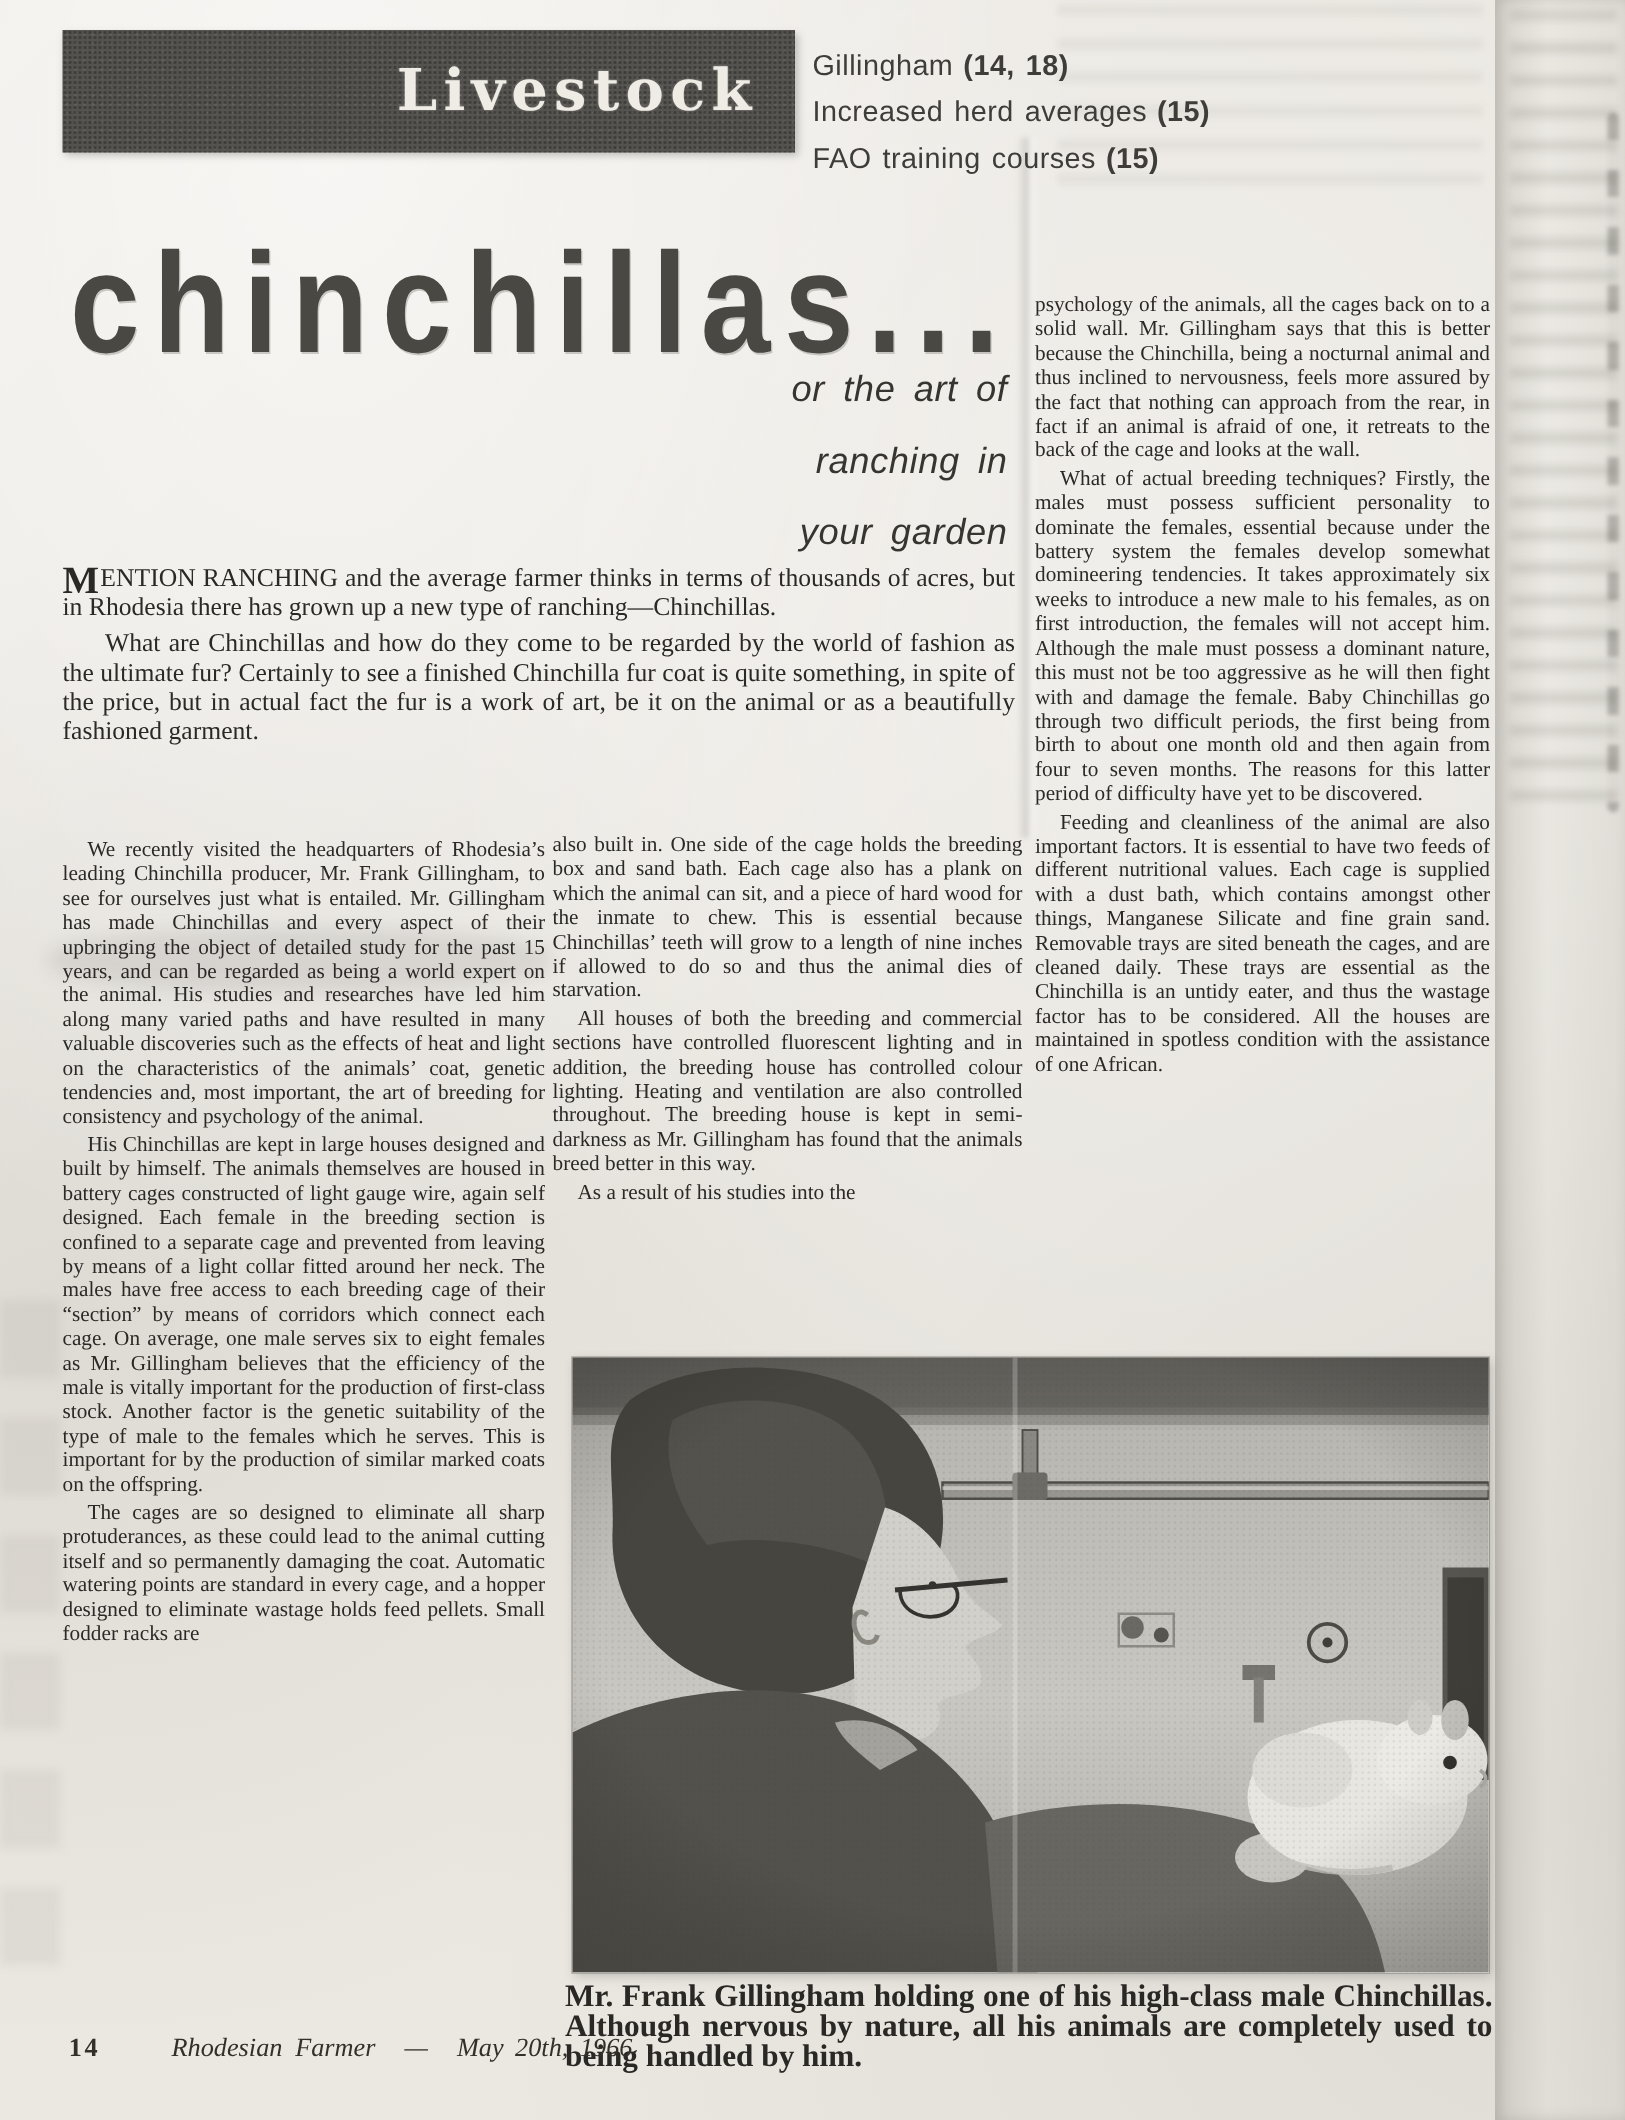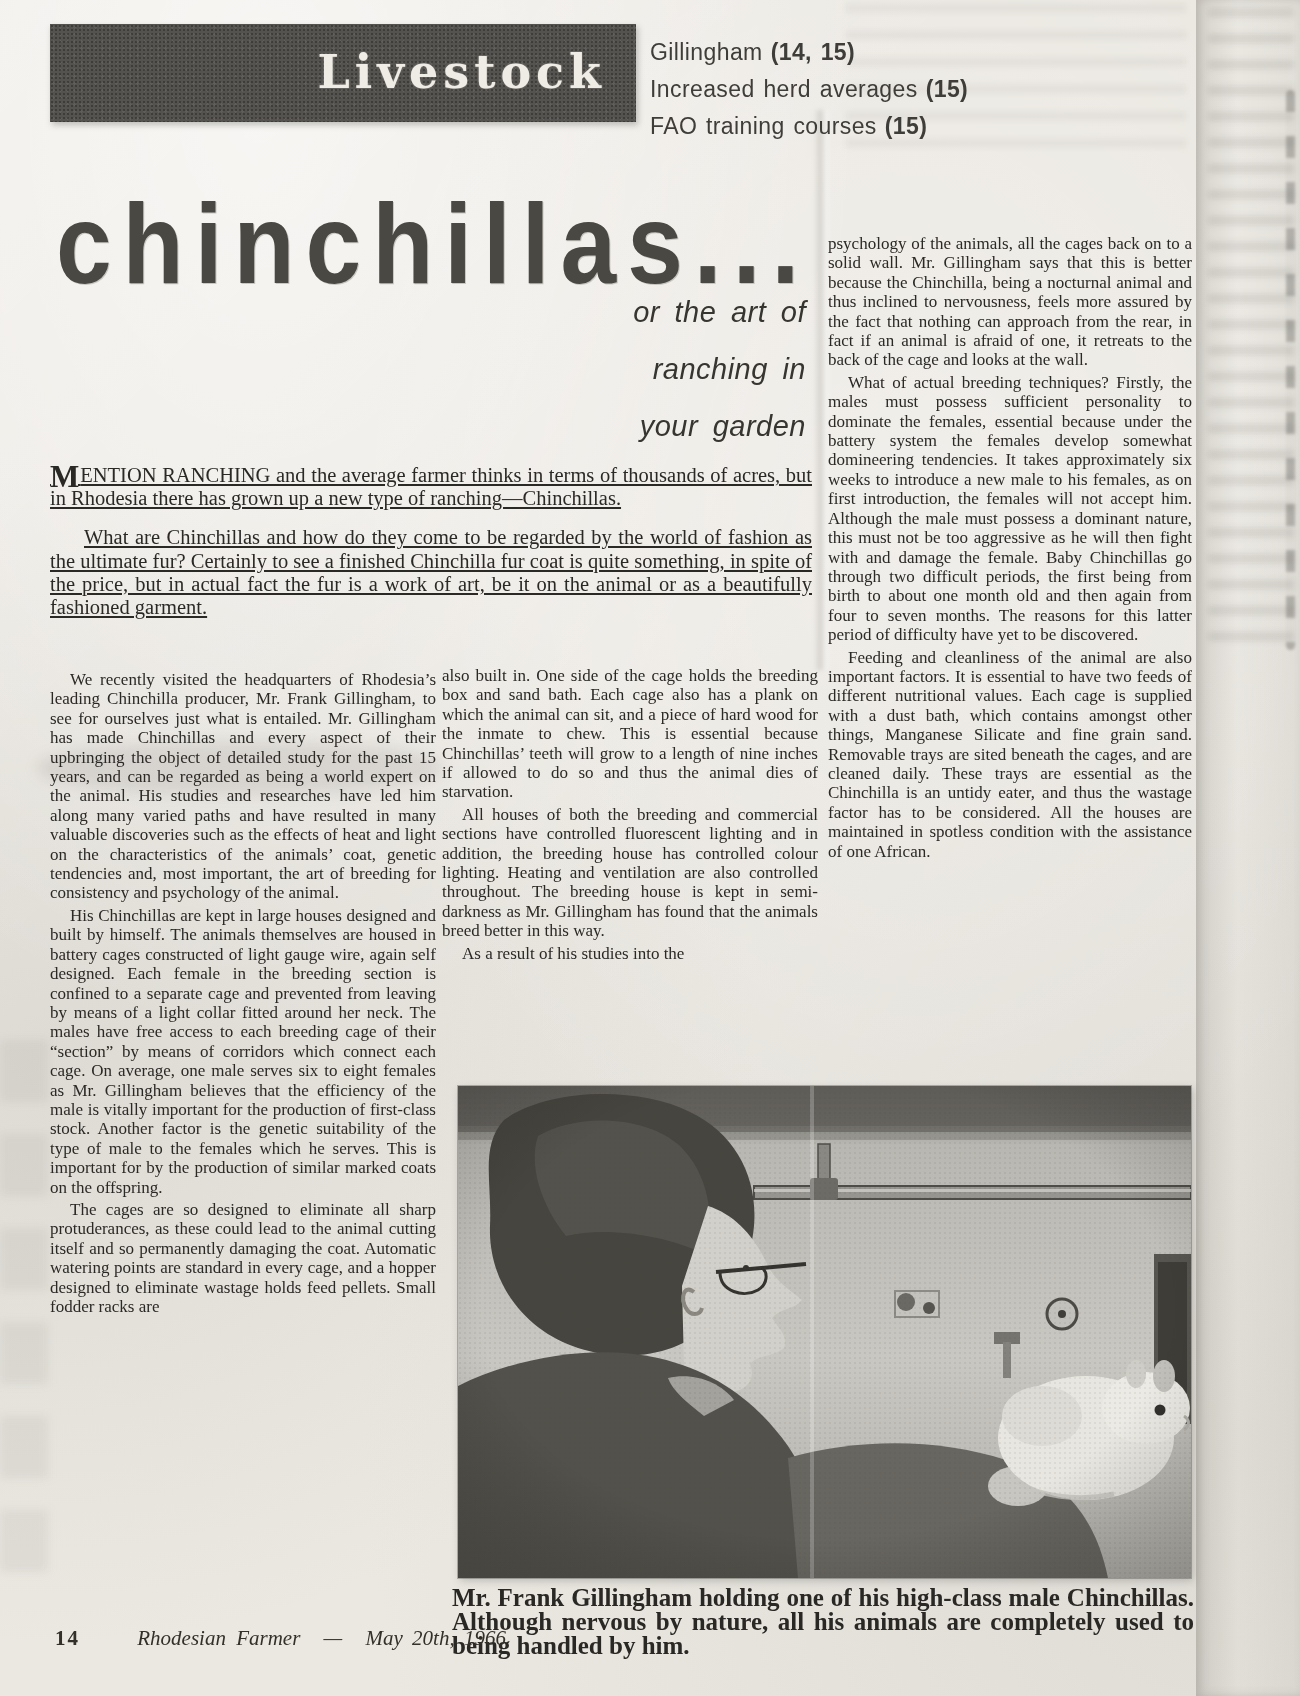--- a/index.html
+++ b/index.html
@@ -54,21 +54,21 @@
   .headline{position:absolute;left:56px;top:178px;margin:0;white-space:nowrap;
     font-family:"Liberation Sans", sans-serif;font-weight:bold;font-size:100px;
     letter-spacing:11px;color:#4a4842;transform:scaleY(1.14);transform-origin:left top;
     text-shadow:1px 1px 0 rgba(120,118,110,.35);}
   .subtitle{position:absolute;left:558px;top:284px;width:248px;text-align:right;
     font-family:"Liberation Sans", sans-serif;font-style:italic;font-weight:normal;
     font-size:29px;line-height:57px;color:#37352f;word-spacing:6px;letter-spacing:.5px;}
   
   .lead{position:absolute;left:50px;top:448px;width:762px;text-align:justify;
     font-size:20.5px;line-height:23.2px;}
-  .lead p{margin:16px 0 6px 0;text-decoration:underline;}
+  .lead p{margin:4px 0 6px 0;}
   .dropcap{font-size:31px;font-weight:bold;letter-spacing:1px;vertical-align:-5px;line-height:0;}
   .indent{text-indent:34px;}
   
   .col{position:absolute;text-align:justify;font-size:17px;line-height:19.4px;overflow:hidden;}
   .col p{margin:0 0 3px 0;}
   .col p.indent{text-indent:20px;}
   .col-left{left:50px;top:670px;width:386px;height:934px;}
   .col-mid{left:442px;top:666px;width:376px;height:398px;}
   .col-right{left:828px;top:188px;width:364px;height:876px;margin-top:46px;}
   
@@ -95,21 +95,21 @@
   <div class="crease-v"></div>
   <div class="smudge-band"></div>
   <div class="ghost-left"></div>
 
   <div class="banner">
     <span>Livestock</span>
   </div>
 
   <ul class="index">
     <li>
-      <span>Gillingham</span><b class="pg">(14, 15)</b>
+      <span>Gillingham</span><b class="pg">(14, 18)</b>
     </li>
     <li>
       <span>Increased herd averages</span><b class="pg">(15)</b>
     </li>
     <li>
       <span>FAO training courses</span><b class="pg">(15)</b>
     </li>
   </ul>
 
   <h1 class="headline">chinchillas...</h1>

